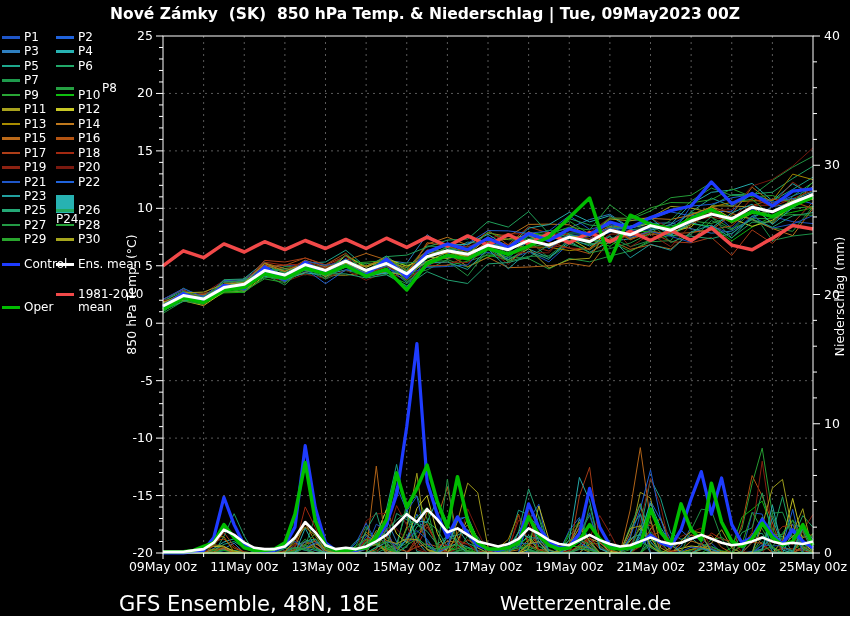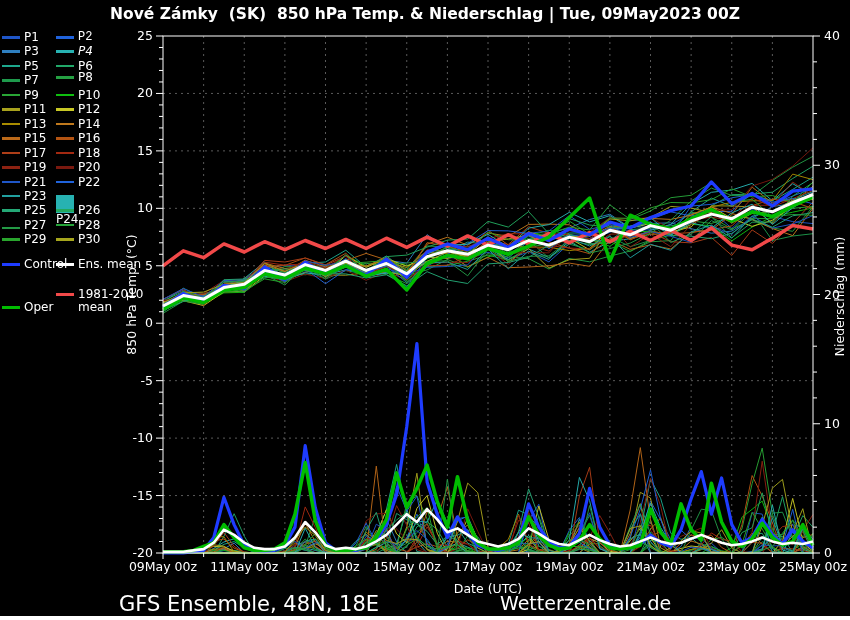--- a/index.html
+++ b/index.html
@@ -231,52 +231,51 @@
         <text x="650.5" y="571" text-anchor="middle">21May 00z</text>
         <text x="731.75" y="571" text-anchor="middle">23May 00z</text>
         <text x="813" y="571" text-anchor="middle">25May 00z</text>
       </g>
     </svg>
 
   <div class="overlay title">Nové Zámky  (SK)  850 hPa Temp. &amp; Niederschlag | Tue, 09May2023 00Z</div>
 
   <div class="overlay axis-label left">850 hPa Temp. (°C)</div>
   <div class="overlay axis-label right">Niederschlag (mm)</div>
-  <div class="overlay xlabel">Date (UTC)</div>
 
   <div class="overlay legend" id="legend">
       <div class="lg-item" style="left: 2px; top: 31px;">
         <span class="lg-swatch" style="background: rgb(31, 86, 200); height: 2.5px;"></span>
         <span class="lg-text">P1</span>
       </div>
-      <div class="lg-item" style="left: 56px; top: 31px; font-family: Liberation Mono, monospace;">
+      <div class="lg-item" style="left: 56px; top: 31px;">
         <span class="lg-swatch" style="background: rgb(32, 99, 220); height: 2.5px;"></span>
         <span class="lg-text">P2</span>
       </div>
       <div class="lg-item" style="left: 2px; top: 45.45px;">
         <span class="lg-swatch" style="background: rgb(46, 127, 192); height: 2.5px;"></span>
         <span class="lg-text">P3</span>
       </div>
-      <div class="lg-item" style="left: 56px; top: 45.45px; font-style: italic;">
+      <div class="lg-item" style="left: 56px; top: 45.45px;">
         <span class="lg-swatch" style="background: rgb(39, 178, 178); height: 2.5px;"></span>
         <span class="lg-text">P4</span>
       </div>
       <div class="lg-item" style="left: 2px; top: 59.9px;">
         <span class="lg-swatch" style="background: rgb(29, 168, 141); height: 2.5px;"></span>
         <span class="lg-text">P5</span>
       </div>
       <div class="lg-item" style="left: 56px; top: 59.9px;">
         <span class="lg-swatch" style="background: rgb(33, 168, 105); height: 2.5px;"></span>
         <span class="lg-text">P6</span>
       </div>
       <div class="lg-item" style="left: 2px; top: 74.35px;">
         <span class="lg-swatch" style="background: rgb(30, 154, 76); height: 2.5px;"></span>
         <span class="lg-text">P7</span>
       </div>
-      <div class="lg-item" style="left: 56px; top: 71px;">
+      <div class="lg-item" style="left: 56px; top: 82px; gap: 24px;">
         <span class="lg-swatch" style="background: rgb(37, 160, 66); height: 2.5px;"></span>
         <span class="lg-text">P8</span>
       </div>
       <div class="lg-item" style="left: 2px; top: 88.8px;">
         <span class="lg-swatch" style="background: rgb(41, 165, 53); height: 2.5px;"></span>
         <span class="lg-text">P9</span>
       </div>
       <div class="lg-item" style="left: 56px; top: 88.8px;">
         <span class="lg-swatch" style="background: rgb(15, 190, 15); height: 2.5px;"></span>
         <span class="lg-text">P10</span>
@@ -338,21 +337,21 @@
         <span class="lg-text">P24</span>
       </div>
       <div class="lg-item" style="left: 2px; top: 204.4px;">
         <span class="lg-swatch" style="background: rgb(36, 168, 118); height: 2.5px;"></span>
         <span class="lg-text">P25</span>
       </div>
       <div class="lg-item" style="left: 56px; top: 204.4px; justify-content: flex-end;">
         <span class="lg-swatch" style="background: rgb(34, 168, 94); height: 2.5px;"></span>
         <span class="lg-text">P26</span>
       </div>
-      <div class="lg-item" style="left: 2px; top: 218.85px; align-items: center;">
+      <div class="lg-item" style="left: 2px; top: 218.85px;">
         <span class="lg-swatch" style="background: rgb(35, 154, 69); height: 2.5px;"></span>
         <span class="lg-text">P27</span>
       </div>
       <div class="lg-item" style="left: 56px; top: 218.85px;">
         <span class="lg-swatch" style="background: rgb(38, 164, 58); height: 2.5px;"></span>
         <span class="lg-text">P28</span>
       </div>
       <div class="lg-item" style="left: 2px; top: 233.3px;">
         <span class="lg-swatch" style="background: rgb(41, 165, 45); height: 2.5px;"></span>
         <span class="lg-text">P29</span>

